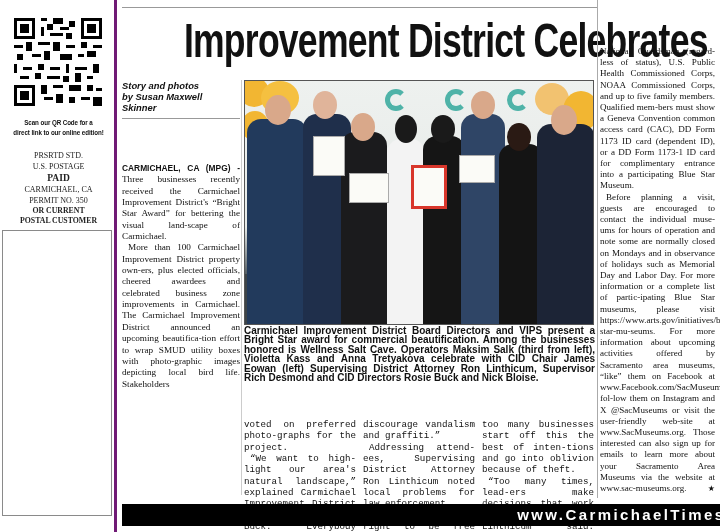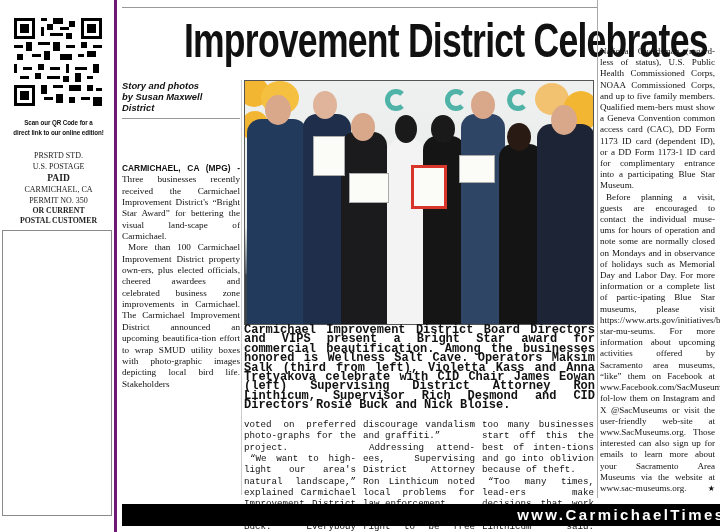--- a/index.html
+++ b/index.html
@@ -29,21 +29,21 @@
 
   
   .photo { position: absolute; left: 244px; top: 80px; width: 350px; height: 245px; background: linear-gradient(180deg, #eef1ef 0%, #e6eae8 60%, #505a60 80%, #2f363b 100%); overflow: hidden; border: 1px solid #555; }
   .photo .backdrop-logo { position: absolute; width: 22px; height: 22px; border: 5px solid #4fb3a8; border-right-color: transparent; border-radius: 50%; }
   .photo .balloon { position: absolute; border-radius: 50%; background: #f2b632; }
   .photo .person { position: absolute; bottom: 0; border-radius: 14px 14px 0 0; }
   .photo .head { position: absolute; border-radius: 50%; background: #d9a88a; }
   .photo .cert { position: absolute; background: #fbfbf7; border: 1px solid #aaa; }
   .photo .floor { position: absolute; left: 0; right: 0; bottom: 0; height: 50px; background: #3d4448; }
 
-  .caption { position: absolute; left: 244px; top: 326px; width: 351px; font-family: Liberation Mono, monospace; font-weight: bold; font-size: 12px; line-height: 9.4px; text-align: justify; }
+  .caption { position: absolute; left: 244px; top: 326px; width: 351px; font-family: Liberation Sans, sans-serif; font-weight: bold; font-size: 10px; line-height: 9.4px; text-align: justify; }
 
   .col2, .col3, .col4 { position: absolute; top: 375px; width: 112px; font-family: Liberation Mono, monospace; }
   .col2 { left: 244px; }
   .col3 { left: 363px; }
   .col4 { left: 482px; }
   .cont { text-align: right; font-style: italic; font-size: 9.6px; }
 
   .col-rule { position: absolute; width: 1px; background: #aaa; }
 
   
@@ -133,21 +133,21 @@
   <div class="blank-box"></div>
 </div>
 
 <div class="headline-rule"></div>
 <h1 class="headline">Improvement District Celebrates</h1>
 
 <div class="col1">
   <div class="byline">
     <div>Story and photos</div>
     <div>by Susan Maxwell</div>
-    <div>District</div>
+    <div>Skinner</div>
   </div>
   <div class="body-text">
     <p class="first"><span class="dateline">CARMICHAEL, CA (MPG) -</span><span> Three businesses recently received the Carmichael Improvement District's “Bright Star Award” for bettering the visual land-scape of Carmichael.</span></p>
     <p>More than 100 Carmichael Improvement District property own-ers, plus elected officials, cheered awardees and celebrated business zone improvements in Carmichael. The Carmichael Improvement District announced an upcoming beautifica-tion effort to wrap SMUD utility boxes with photo-graphic images depicting local bird life. Stakeholders</p>
   </div>
 </div>
 
 <div class="photo">
   <div class="backdrop-logo" style="left:140px;top:8px;"></div>
   <div class="backdrop-logo" style="left:200px;top:8px;"></div>

